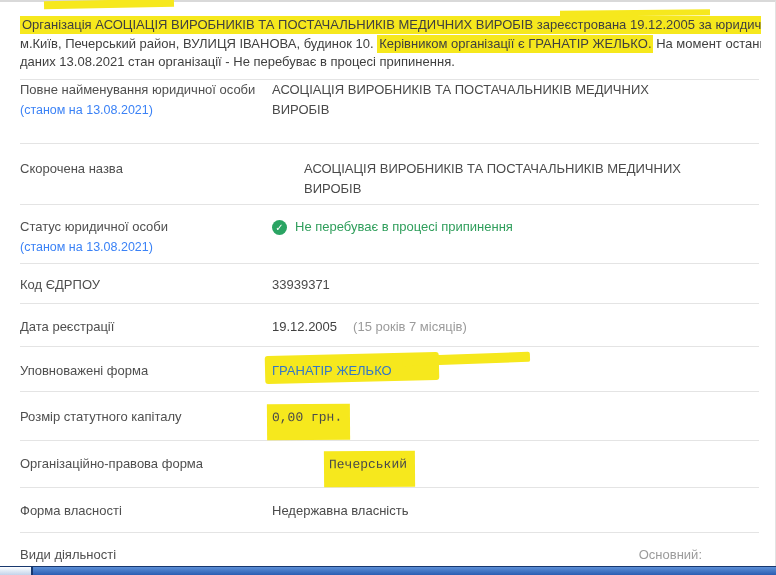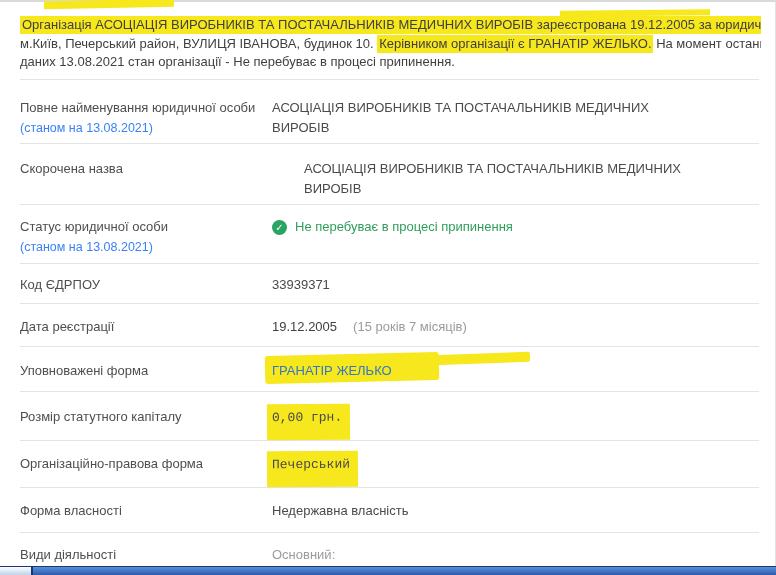--- a/index.html
+++ b/index.html
@@ -50,42 +50,42 @@
   .label { font-size: 13px; line-height: 20px; color: #4f4f4f; }
   .sublabel { font-size: 12.5px; line-height: 20px; color: #3b82f6; }
   .value-col {
     flex: 1 1 auto;
     max-width: 430px;
     font-size: 13px;
     line-height: 20px;
     color: #4a4a4a;
     position: relative;
   }
-  .r0 { min-height: 64px; padding-top: 18px; }
+  .r0 { min-height: 64px; padding-top: 0; }
   .r1 { min-height: 61px; padding-top: 15px; gap: 32px; }
   .r2 { min-height: 59px; padding-top: 12px; }
   .r3 { min-height: 40px; padding-top: 11px; }
   .r4 { min-height: 43px; padding-top: 13px; }
   .r5 { min-height: 45px; padding-top: 14px; }
   .r6 { min-height: 47px; padding-top: 15px; }
-  .r7 { min-height: 43px; padding-top: 13px; }
+  .r7 { min-height: 43px; padding-top: 13px; justify-content: space-between; }
   .r8 { min-height: 45px; padding-top: 13px; }
   .r9 { min-height: 50px; padding-top: 12px; }
 
   .status-line { display: flex; align-items: center; gap: 8px; color: #2f9e5b; }
   .check-icon {
     width: 15px; height: 15px; flex: 0 0 15px;
     border-radius: 50%;
     background: #2aa463;
     color: #ffffff;
     font-size: 10px; line-height: 15px;
     text-align: center;
     font-weight: bold;
   }
-  .muted { color: #9b9b9b; }
+  .muted { color: #9b9b9b; text-align: right; }
   .note { color: #9b9b9b; margin-left: 16px; }
   .link { color: #3477c6; text-decoration: none; cursor: pointer; }
   .value-strong { color: #414141; }
 
   
   .marker-blob {
     position: absolute; left: -7px; top: -7px;
     width: 174px; height: 28px;
     background: #f6e81d;
     transform: rotate(-1.3deg);

